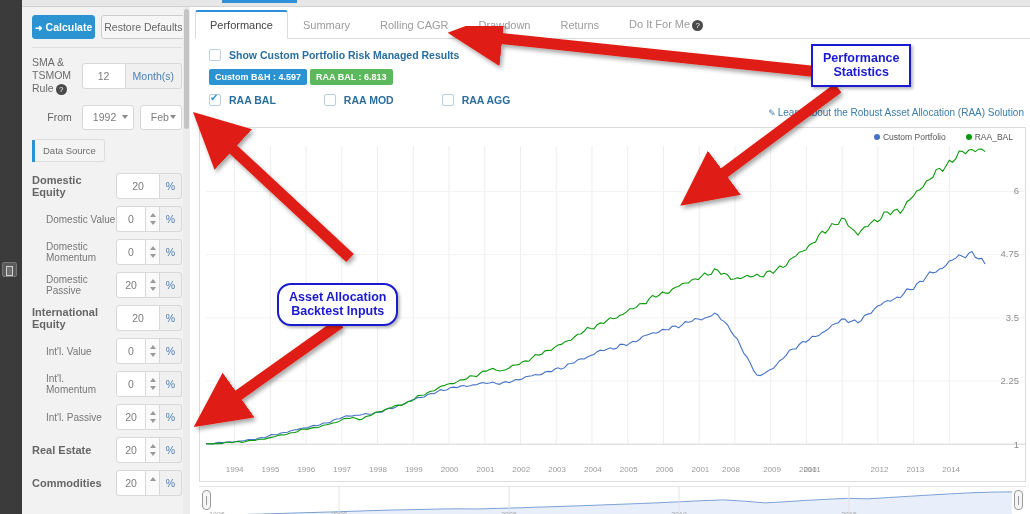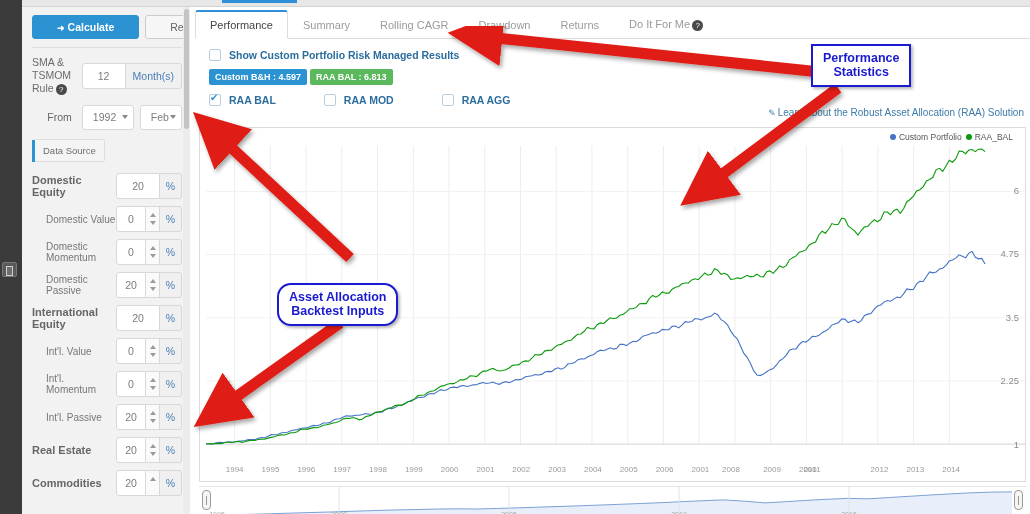--- a/index.html
+++ b/index.html
@@ -34,21 +34,21 @@
     background: #2f8fd8;
   }
 
   
   .sidebar {
     position: absolute; left: 22px; top: 7px; width: 168px; height: 507px;
     background: #f2f2f2; padding: 8px 8px 0 10px; overflow: hidden;
   }
   .btn-row { display: flex; gap: 6px; margin-bottom: 8px; }
   .btn {
-    font-size: 10.5px; padding: 5px 24px; border-radius: 3px;
+    font-size: 10.5px; padding: 5px 2px; border-radius: 3px;
     border: 1px solid transparent; cursor: pointer; white-space: nowrap;
     font-family: "Liberation Sans", sans-serif;
   }
   .btn-primary { background: #2b93d1; color: #fff; border-color: #2b93d1; font-weight: bold; }
   .btn-default { background: #f6f6f6; color: #666; border-color: #ccc; }
   .btn-primary .arr { font-size: 9px; margin-right: 3px; }
   .divider { border-top: 1px solid #e0e0e0; margin: 6px 0 8px 0; }
 
   .field-row {
     display: flex; align-items: center; margin-bottom: 9px; min-height: 26px;
@@ -153,21 +153,21 @@
   .raa-link {
     position: absolute; right: 6px; top: 100px; font-size: 10px; color: #3d7ba8;
   }
   .link-ico { font-size: 9px; margin-right: 2px; }
 
   
   .chart-box {
     position: absolute; left: 4px; top: 120px; width: 827px; height: 355px;
     border: 1px solid #dcdcdc; background: #fff;
   }
-  .legend { position: absolute; right: 12px; top: 4px; font-size: 8.5px; color: #555; display: flex; gap: 4px; }
+  .legend { position: absolute; right: 12px; top: 4px; font-size: 8.5px; color: #555; display: flex; gap: 20px; }
   .lg { display: flex; align-items: center; gap: 3px; }
   .dot { width: 6px; height: 6px; border-radius: 50%; display: inline-block; }
   .plot { position: absolute; left: 0; top: 0; width: 100%; height: 100%; }
   .xaxis { position: absolute; left: 0; bottom: 2px; width: 100%; height: 14px; }
   .xlab { position: absolute; font-size: 8px; color: #9a9a9a; transform: translateX(-50%); }
   .ylab { position: absolute; right: 6px; font-size: 9.5px; color: #8d8d8d; }
 
   .nav-box {
     position: absolute; left: 4px; top: 479px; width: 827px; height: 33px;
     border-top: 1px solid #e6e6e6; background: #fff;

